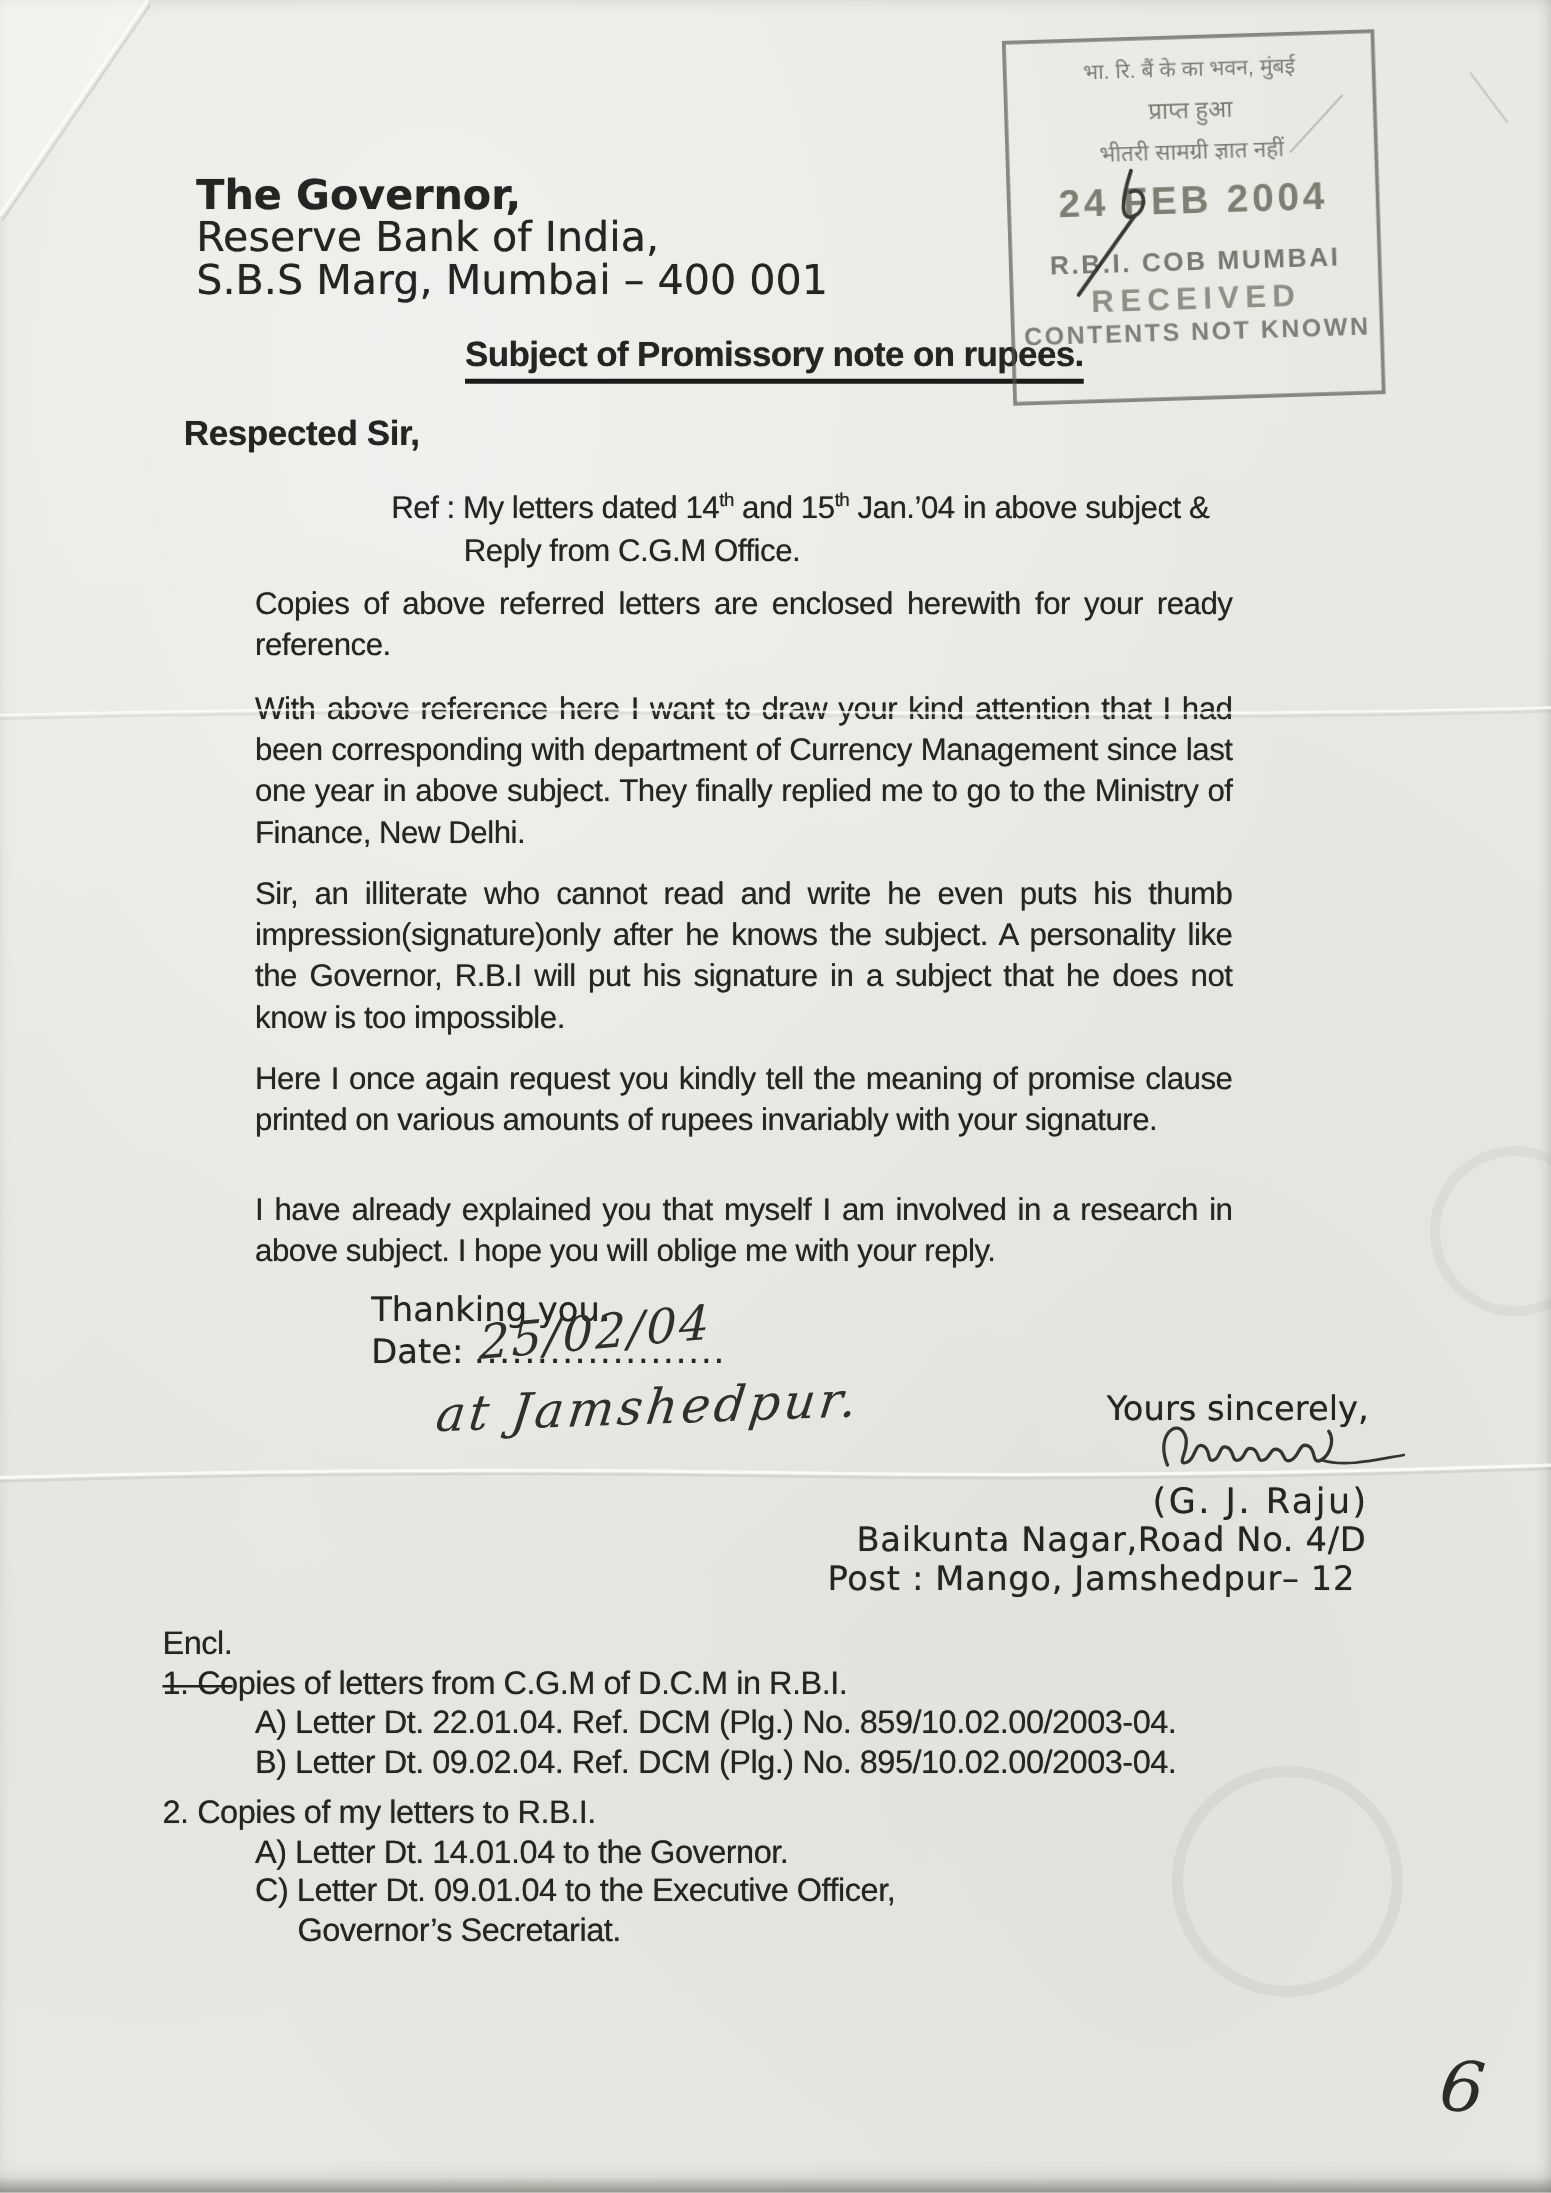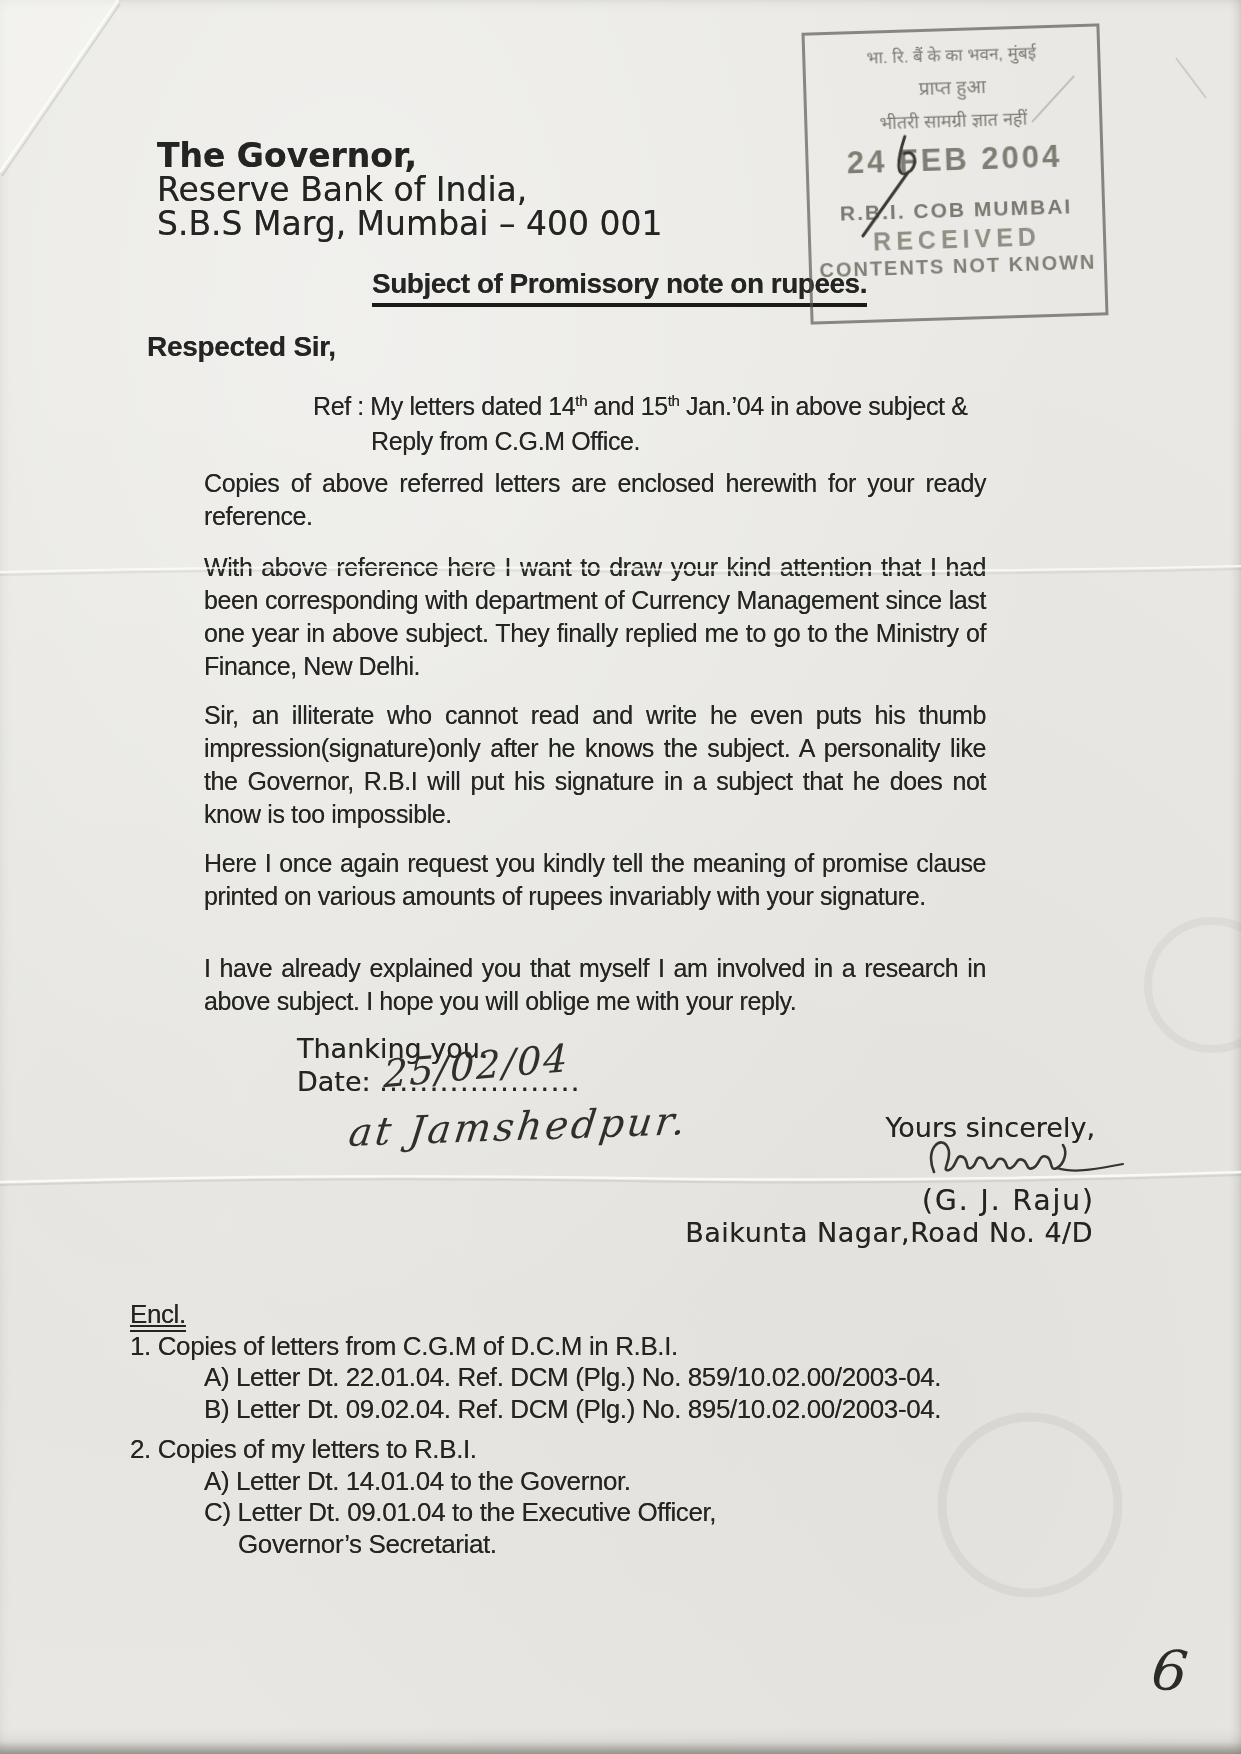--- a/index.html
+++ b/index.html
@@ -79,21 +79,21 @@
 
   .sincerely{right:146px; top:1112px; font-size:27px;}
   .sigwrap{left:918px; top:1126px; width:210px; height:62px;}
   .signer{right:146px; top:1184px; font-size:28px; letter-spacing:2px;}
   .addr1{right:148px; top:1217px; font-size:27px; letter-spacing:.5px;}
   .addr2{right:157px; top:1248px; font-size:27px; letter-spacing:.5px;}
   .phone{right:150px; top:1277px; font-size:27px; letter-spacing:.5px;
          border-bottom:3px solid #1d1d1b; padding-bottom:3px;}
 
   .encl{left:130px; top:1299px; font-size:26px; line-height:31.5px;}
-  .encl .u{border-bottom:2px solid #232321; padding-bottom:1px;text-decoration:underline;}
+  .encl .u{border-bottom:2px solid #232321; padding-bottom:19px;}
   .encl .sub{padding-left:74px;}
   .encl .g{margin-top:9px;}
   .encl .cont{padding-left:108px;}
 
   .pagenum{left:1152px; top:1638px; font-size:56px; transform:rotate(6deg); color:#2c2c26;}
 
   .marks{left:0; top:0; z-index:5; pointer-events:none;}
   .botband{left:0; bottom:0; width:1241px; height:12px;
            background:linear-gradient(to bottom, rgba(75,75,66,0), rgba(75,75,66,.30));
            z-index:6;}
@@ -148,20 +148,21 @@
 
   <div class="sincerely abs wide ink">Yours sincerely,</div>
   <div class="sigwrap abs">
     <svg width="210" height="62" viewBox="0 0 210 62">
       <path d="M16,46 C6,22 24,8 30,22 C35,33 22,46 31,44 C39,42 37,27 45,31 C51,34 47,44 53,42 C59,40 57,29 64,32 C70,35 67,44 73,42 C79,40 77,31 84,33 C90,35 87,44 93,42 C99,40 98,31 105,34 C110,36 108,45 115,42 C122,39 121,27 129,31 C135,34 131,46 139,42 C146,38 150,26 145,19" fill="none" stroke="#35352e" stroke-width="2.6" stroke-linecap="round"></path>
       <path d="M139,42 C158,48 182,42 205,38" fill="none" stroke="#35352e" stroke-width="2.2" stroke-linecap="round"></path>
     </svg>
   </div>
   <div class="signer abs wide ink">(G. J. Raju)</div>
   <div class="addr1 abs wide ink">Baikunta Nagar,Road No. 4/D</div>
+  <div class="addr2 abs wide ink">Post : Mango, Jamshedpur– 12</div>
 
   <div class="encl abs cond ink">
     <div><span class="u">Encl.</span></div>
     <div>1. Copies of letters from C.G.M of D.C.M in R.B.I.</div>
     <div class="sub">A) Letter Dt. 22.01.04.  Ref. DCM (Plg.) No. 859/10.02.00/2003-04.</div>
     <div class="sub">B) Letter Dt. 09.02.04.  Ref. DCM (Plg.) No. 895/10.02.00/2003-04.</div>
     <div class="g">2. Copies of my letters to R.B.I.</div>
     <div class="sub">A) Letter Dt. 14.01.04  to the Governor.</div>
     <div class="sub">C) Letter Dt. 09.01.04  to the Executive Officer,</div>
     <div class="cont">Governor’s Secretariat.</div>

